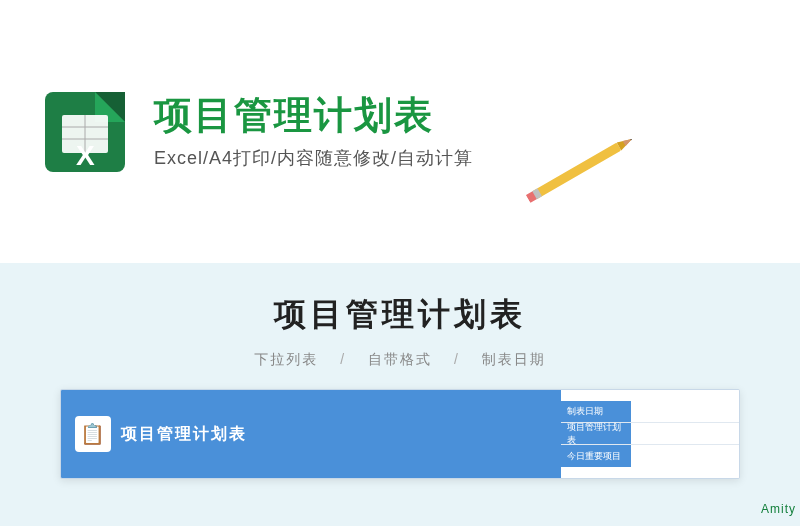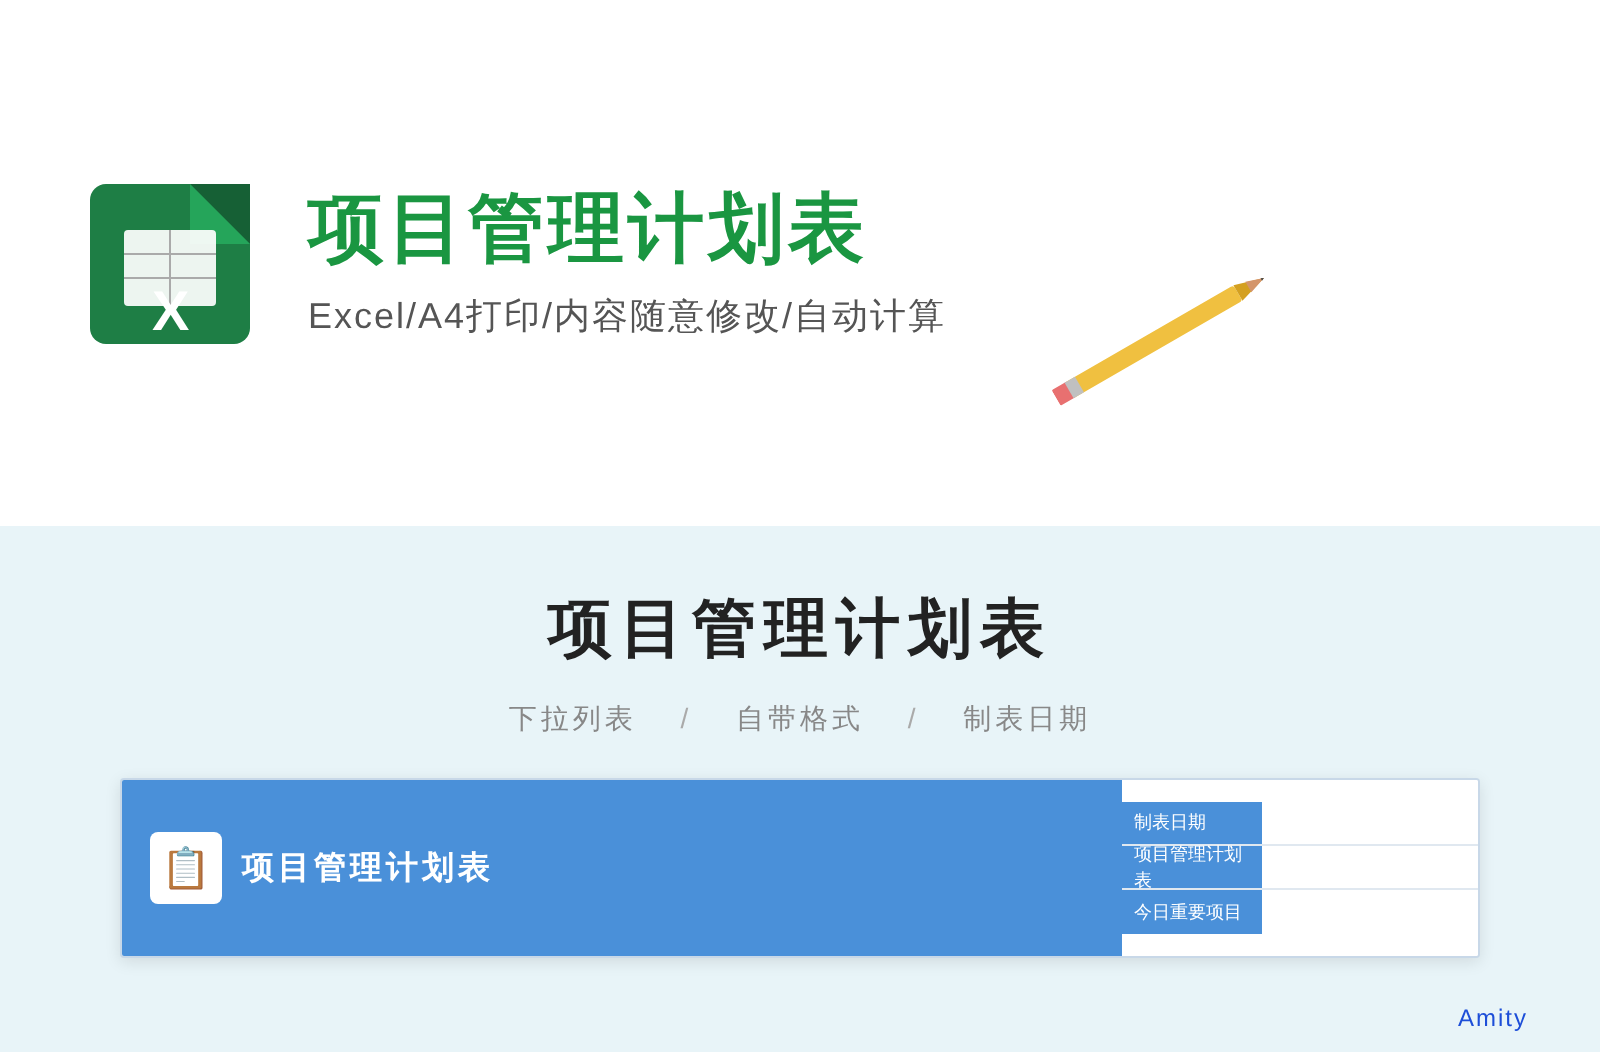--- a/index.html
+++ b/index.html
@@ -176,23 +176,23 @@
     .doc-row-value {
       padding: 0 6px;
       color: #333;
       font-size: 9px;
     }
 
     
     .brand-watermark {
       position: absolute;
       bottom: 10px;
-      right: 36px;
+      right: 4px;
       font-size: 12px;
-      color: #1d4ed8;
+      color: #15803d;
       letter-spacing: 1px;
     }
 
     
     .excel-outer {
       position: relative;
     }
   </style>
 </head>
 <body>

